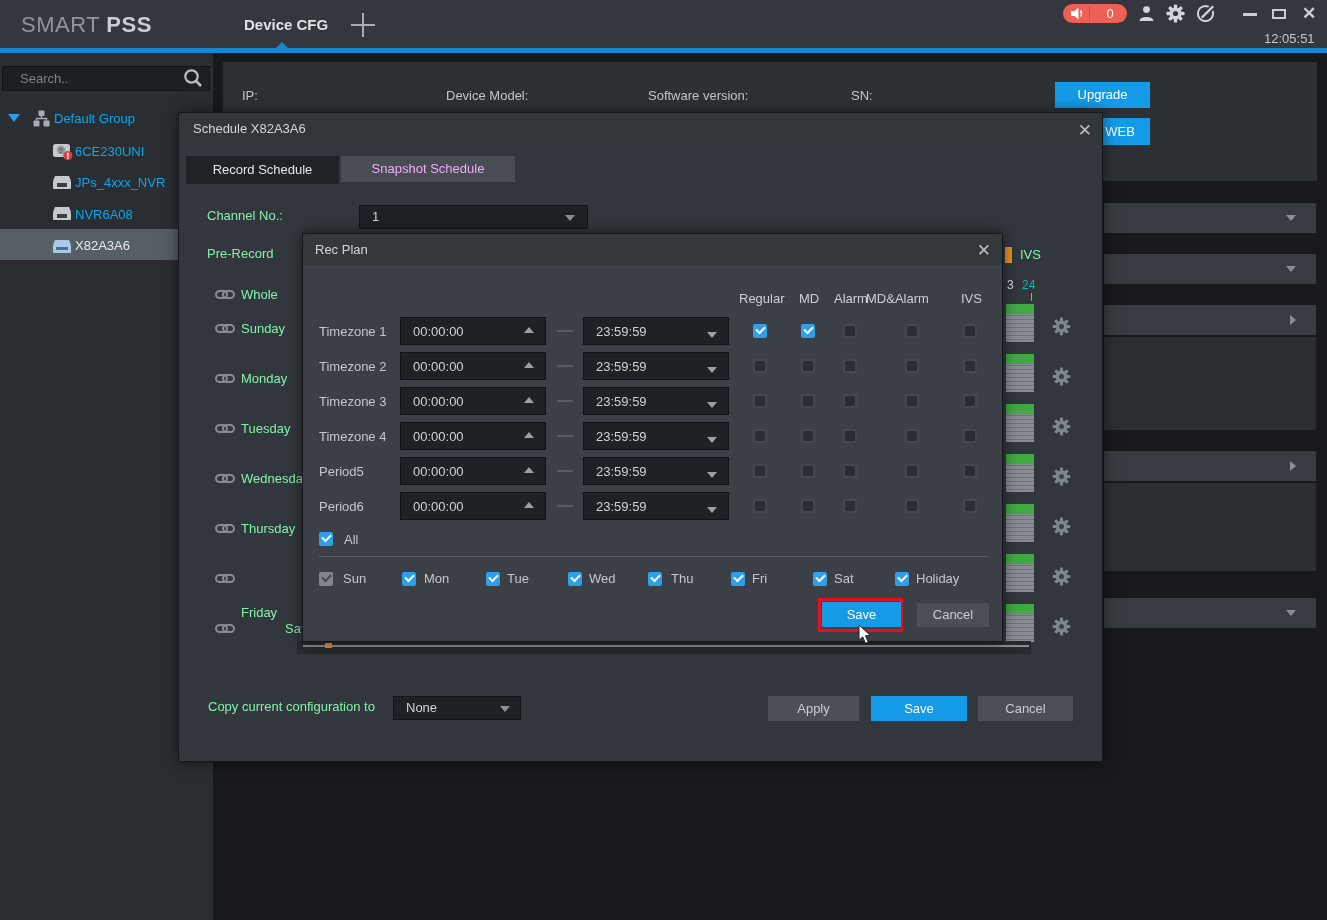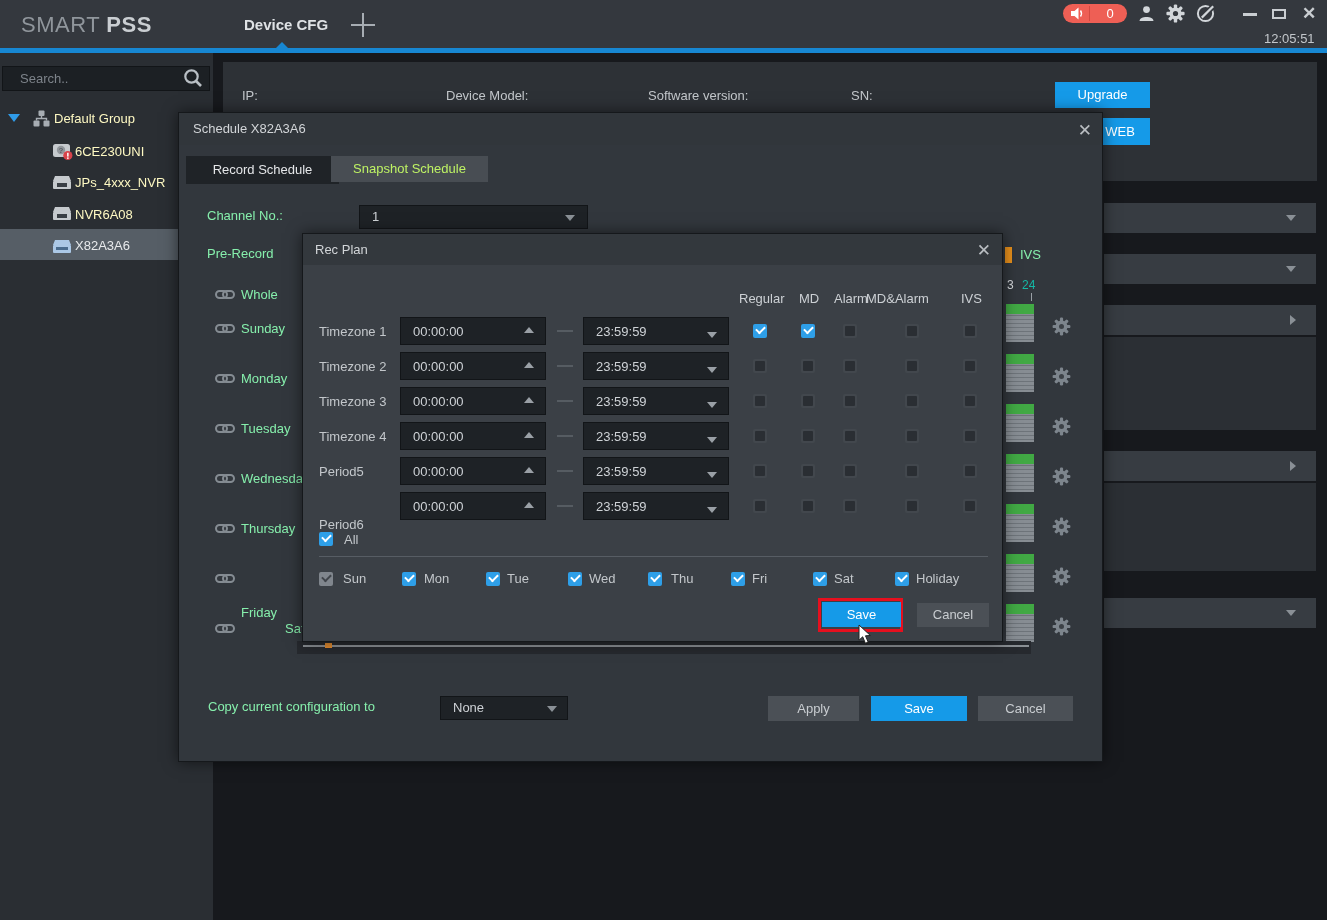--- a/index.html
+++ b/index.html
@@ -24,21 +24,21 @@
 #redpill .div { position:absolute; left:26px; top:2px; width:1px; height:15px; background:#d24a42; }
 #redpill .zero { position:absolute; left:30px; top:2px; width:34px; text-align:center; color:#fff; font-size:13px; }
 #clock { left:1264px; top:31px; width:60px; font-size:13px; color:#c3c7cb; }
 #minb { left:1243px; top:13px; width:14px; height:3px; background:#c9cdd1; }
 #maxb { left:1272px; top:9px; width:14px; height:10px; border:2px solid #c9cdd1; }
 #clsb { left:1301px; top:6px; width:16px; height:16px; font-size:17px; color:#c9cdd1; font-weight:bold; line-height:16px; text-align:center; }
 
 
 #sidebar { left:0; top:53px; width:213px; height:867px; background:#2a2e33; }
 #searchbox { left:2px; top:13px; width:208px; height:25px; background:#1c2024; border:1px solid #121518; color:#7d838a; font-size:13px; line-height:23px; padding-left:17px; }
-.treetxt { font-size:13px; color:#fef9c3; }
+.treetxt { font-size:13px; color:#0ea5e9; }
 #selrow { left:0; top:176px; width:213px; height:31px; background:#565e66; }
 
 
 #infopanel { left:223px; top:62px; width:1094px; height:119px; background:#2d3136; }
 .inflabel { top:26px; font-size:13px; color:#c3c7cb; }
 .bluebtn { background:#159ae8; color:#fff; font-size:13px; text-align:center; }
 .rbar { left:1104px; width:212px; height:30px; background:#373c42; }
 .rpanel { left:1104px; width:212px; background:#2b2f34; }
 .dna { position:absolute; right:20px; top:12px; width:0; height:0;
   border-left:5px solid transparent; border-right:5px solid transparent; border-top:6px solid #8a9096; }
@@ -229,21 +229,21 @@
 <div class="abs rbar" style="top:598px;">
       <span class="dna"></span>
     </div>
 
 <div class="abs" id="dlg1">
   <div class="title"></div>
   <div class="dtitle">Schedule X82A3A6</div>
   <div class="dclose" style="right:10px; top:7px;">✕</div>
 
   <div class="abs" style="left:7px; top:43px; width:153px; height:28px; background:#1f2327; color:#e4e6e8; font-size:13px; text-align:center; line-height:28px;">Record Schedule</div>
-  <div class="abs" style="left:152px; top:43px; width:157px; height:26px; background:#484d53; color:#bef264; font-size:13px; text-align:center; line-height:26px;">Snapshot Schedule</div>
+  <div class="abs" style="left:162px; top:43px; width:174px; height:26px; background:#484d53; color:#f0abfc; font-size:13px; text-align:center; line-height:26px;">Snapshot Schedule</div>
 
   <div class="abs dtxt" style="left:28px; top:95px;">Channel No.:</div>
   <div class="abs field" style="left:180px; top:92px; width:229px; height:24px; line-height:22px; padding-left:12px;">1<span class="dna" style="right:12px; top:9px; border-top-color:#8a9096;"></span></div>
   <div class="abs dtxt" style="left:28px; top:133px;">Pre-Record</div>
 
   <div class="abs dtxt" style="left:62px; top:174px;">Whole</div>
   <div class="abs dtxt" style="left:62px; top:208px;">Sunday</div>
   <div class="abs dtxt" style="left:62px; top:258px;">Monday</div>
   <div class="abs dtxt" style="left:62px; top:308px;">Tuesday</div>
   <div class="abs dtxt" style="left:62px; top:358px;">Wednesday</div>
@@ -310,21 +310,21 @@
       </svg>
   <svg class="abs gear" style="top:504px;">
         <use href="#gearshape"></use>
       </svg>
 
   <div class="abs" style="left:118px; top:528px; width:734px; height:13px; background:#26292e;"></div>
   <div class="abs" style="left:124px; top:532px; width:726px; height:2px; background:#8a8f94;"></div>
   <div class="abs" style="left:146px; top:530px; width:7px; height:5px; background:#e08a30;"></div>
 
   <div class="abs dtxt" style="left:29px; top:586px;">Copy current configuration to</div>
-  <div class="abs field" style="left:214px; top:583px; width:128px; height:24px; line-height:22px; padding-left:12px;margin-left:47px;">None<span class="dna" style="right:10px; top:9px; border-top-color:#8a9096;"></span></div>
+  <div class="abs field" style="left:214px; top:583px; width:128px; height:24px; line-height:22px; padding-left:12px;">None<span class="dna" style="right:10px; top:9px; border-top-color:#8a9096;"></span></div>
   <div class="abs greybtn" style="left:589px; top:583px; width:91px; height:25px; line-height:25px;">Apply</div>
   <div class="abs bluebtn" style="left:692px; top:583px; width:96px; height:25px; line-height:25px;">Save</div>
   <div class="abs greybtn" style="left:799px; top:583px; width:95px; height:25px; line-height:25px;">Cancel</div>
 </div>
 
 <div class="abs" id="dlg2">
   <div class="title"></div>
   <div class="dtitle" style="left:12px;">Rec Plan</div>
   <div class="dclose" style="right:11px; top:6px;">✕</div>
   <div class="hdr" style="left:436px;">Regular</div>
@@ -421,21 +421,21 @@
   <div class="cb cb-un" style="left:498px; top:265px;"></div>
   <div class="cb cb-un" style="left:540px; top:265px;"></div>
   <div class="cb cb-un" style="left:602px; top:265px;"></div>
   <div class="cb cb-un" style="left:660px; top:265px;"></div>
 
   <div class="rpl" style="top:90px;">Timezone 1</div>
   <div class="rpl" style="top:125px;">Timezone 2</div>
   <div class="rpl" style="top:160px;">Timezone 3</div>
   <div class="rpl" style="top:195px;">Timezone 4</div>
   <div class="rpl" style="top:230px;">Period5</div>
-  <div class="rpl" style="top:283px;">Period6</div>
+  <div class="rpl" style="top:265px;">Period6</div>
 
   <div class="cb cb-bl" style="left:16px; top:298px;"></div>
   <div class="rpl" style="left:41px; top:298px;">All</div>
   <div class="abs" style="left:16px; top:322px; width:669px; height:1px; background:#575d64;"></div>
 
   <div class="cb cb-gr" style="left:16px; top:338px;"></div>
       <div class="daylbl" style="left:40px;">Sun</div>
   <div class="cb cb-bl" style="left:99px; top:338px;"></div>
       <div class="daylbl" style="left:121px;">Mon</div>
   <div class="cb cb-bl" style="left:183px; top:338px;"></div>

